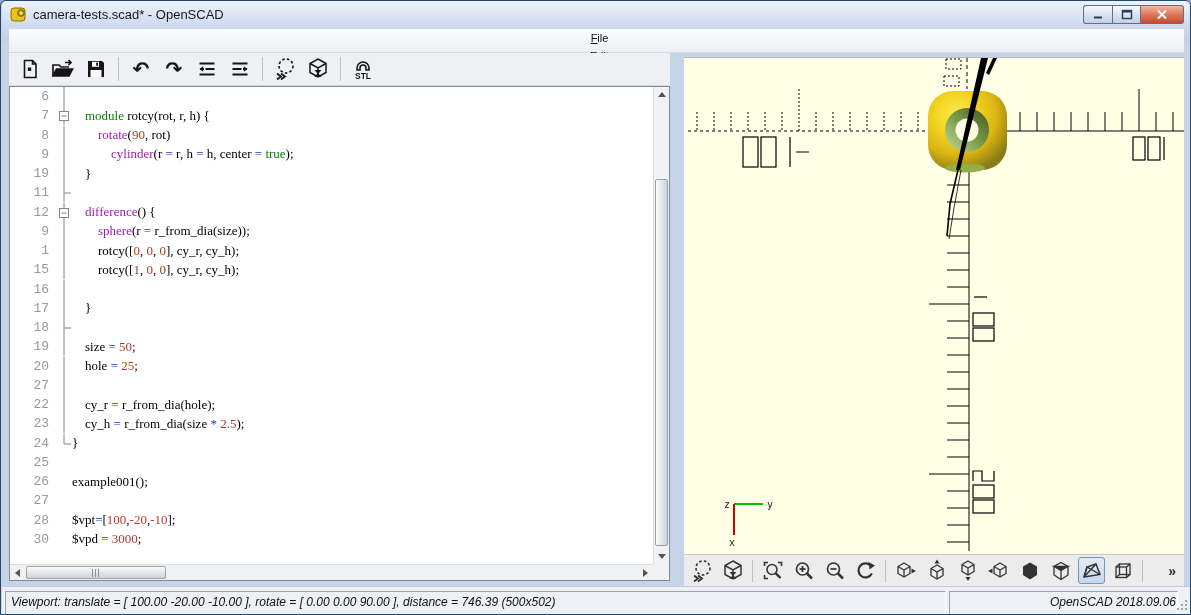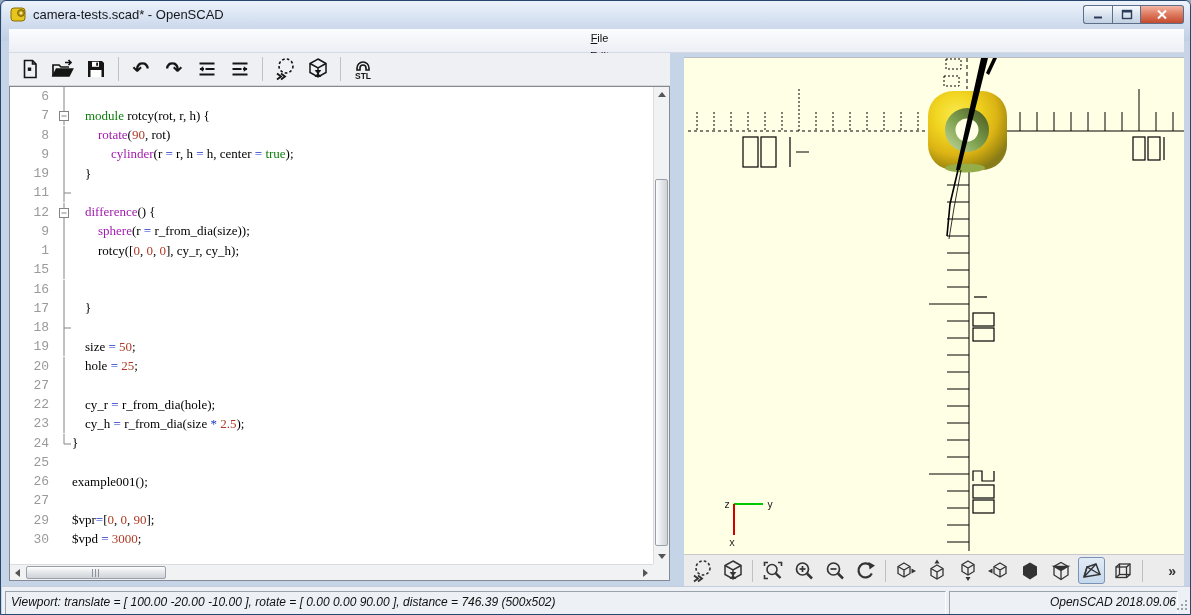--- a/index.html
+++ b/index.html
@@ -274,20 +274,21 @@
           </span>
           <span class="gcode"><span>        rotcy([</span><span class="num">0</span><span>, </span><span class="num">0</span><span>, </span><span class="num">0</span><span>], cy_r, cy_h);</span></span>
         </div>
         <div class="code-row">
           <span class="gnum">15</span>
           <span class="gfold">
             <svg width="16" height="19.25" viewBox="0 0 16 19.25" stroke="#848484" stroke-width="1" fill="none">
               <line x1="8" y1="0" x2="8" y2="19.25"></line>
             </svg>
           </span>
+          <span class="gcode"><span>        rotcy([</span><span class="num">1</span><span>, </span><span class="num">0</span><span>, </span><span class="num">0</span><span>], cy_r, cy_h);</span></span>
         </div>
         <div class="code-row">
           <span class="gnum">16</span>
           <span class="gfold">
             <svg width="16" height="19.25" viewBox="0 0 16 19.25" stroke="#848484" stroke-width="1" fill="none">
               <line x1="8" y1="0" x2="8" y2="19.25"></line>
             </svg>
           </span>
         </div>
         <div class="code-row">
@@ -379,25 +380,25 @@
           <span class="gcode"><span>example001();</span></span>
         </div>
         <div class="code-row">
           <span class="gnum">27</span>
           <span class="gfold">
             <svg width="16" height="19.25" viewBox="0 0 16 19.25" stroke="#848484" stroke-width="1" fill="none"></svg>
           </span>
           <span class="gcode"></span>
         </div>
         <div class="code-row">
-          <span class="gnum">29</span>
+          <span class="gnum">28</span>
           <span class="gfold">
             <svg width="16" height="19.25" viewBox="0 0 16 19.25" stroke="#848484" stroke-width="1" fill="none"></svg>
           </span>
-          <span class="gcode"><span>$vpr</span><span class="op">=</span><span>[</span><span class="num">0</span><span>, </span><span class="num">0</span><span>, </span><span class="num">90</span><span>];</span></span>
+          <span class="gcode"><span>$vpt</span><span class="op">=</span><span>[</span><span class="num">100</span><span>,</span><span class="num">-20</span><span>,</span><span class="num">-10</span><span>];</span></span>
         </div>
         <div class="code-row">
           <span class="gnum">30</span>
           <span class="gfold">
             <svg width="16" height="19.25" viewBox="0 0 16 19.25" stroke="#848484" stroke-width="1" fill="none"></svg>
           </span>
           <span class="gcode"><span>$vpd </span><span class="op">=</span><span> </span><span class="num">3000</span><span>;</span></span>
         </div>
       </div>
     <div class="vscroll">

